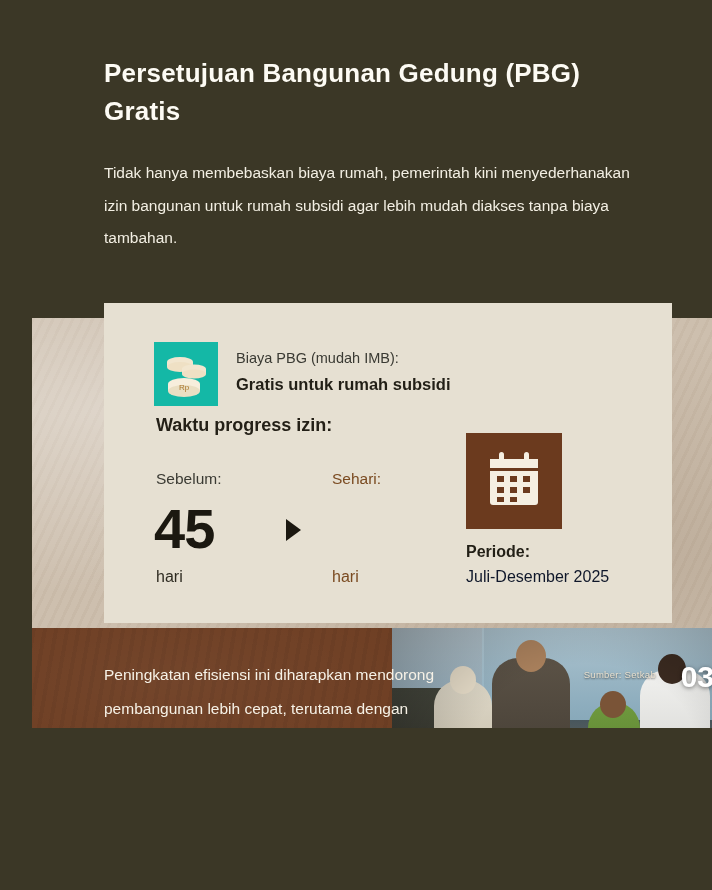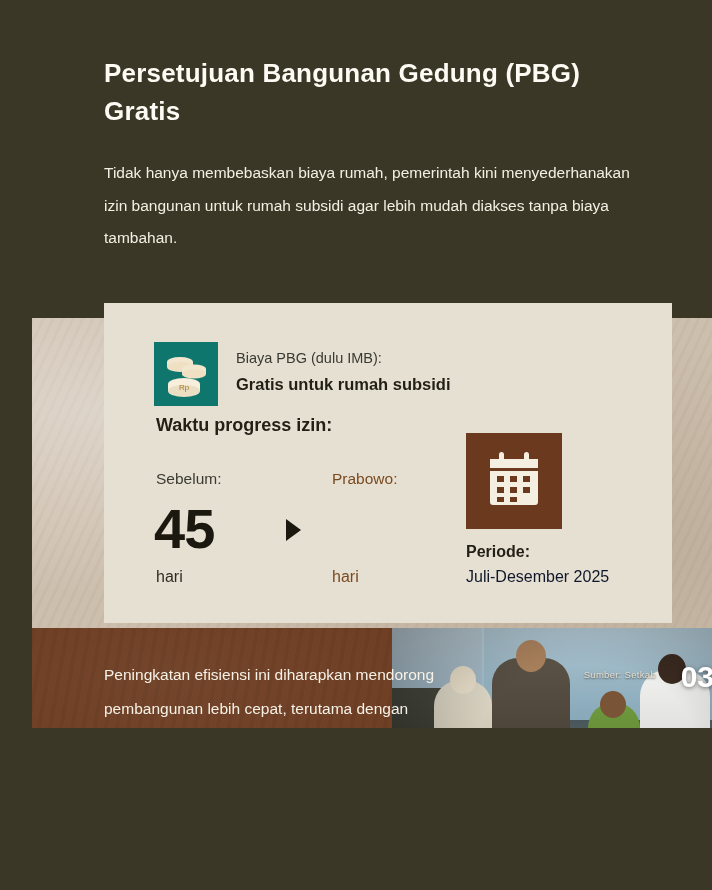--- a/index.html
+++ b/index.html
@@ -112,21 +112,21 @@
     color: #f3efe3; font-size: 15.5px; line-height: 2.1; font-weight: 400;
   }
 
   
   .card {
     position: absolute; left: 72px; top: 303px; width: 568px; height: 320px;
     background: #e6e0d2;
   }
   .coin-box {
     position: absolute; left: 50px; top: 39px; width: 64px; height: 64px;
-    background: #0f766e;
+    background: #14b8a6;
   }
   .coin-box svg { display: block; }
   .pbg-label {
     position: absolute; left: 132px; top: 47px;
     color: #3a3a33; font-size: 14.5px;
   }
   .pbg-value {
     position: absolute; left: 132px; top: 72px;
     color: #221f16; font-size: 16.5px; font-weight: bold;
   }
@@ -235,32 +235,32 @@
         <ellipse cx="40" cy="27" rx="12" ry="4.5" fill="#f2e6cf"></ellipse>
         <rect x="28" y="27" width="24" height="5" fill="#f2e6cf"></rect>
         <ellipse cx="40" cy="32" rx="12" ry="4.5" fill="#efe0c4"></ellipse>
         <ellipse cx="30" cy="42" rx="16" ry="6" fill="#f7eedc"></ellipse>
         <rect x="14" y="42" width="32" height="7" fill="#f7eedc"></rect>
         <ellipse cx="30" cy="49" rx="16" ry="6" fill="#eadfc3"></ellipse>
         <text x="30" y="48" font-size="8" text-anchor="middle" fill="#a9752c" font-family="Liberation Sans, sans-serif">Rp</text>
       </svg>
     </div>
 
-    <div class="pbg-label">Biaya PBG (dulu IMB):</div>
+    <div class="pbg-label">Biaya PBG (mudah IMB):</div>
     <div class="pbg-value">Gratis untuk rumah subsidi</div>
 
     <div class="progress-title">Waktu progress izin:</div>
 
     <div class="col-before-label">Sebelum:</div>
     <div class="col-before-num">45</div>
     <div class="col-before-unit">hari</div>
 
     <div class="arrow"></div>
 
-    <div class="col-after-label">Prabowo:</div>
+    <div class="col-after-label">Sehari:</div>
     <div class="col-after-unit">hari</div>
 
     <div class="cal-box">
       <svg width="96" height="96" viewBox="0 0 96 96" aria-hidden="true">
         <rect x="24" y="26" width="48" height="46" rx="3" fill="#f5efe2"></rect>
         <rect x="24" y="26" width="48" height="9" fill="#f5efe2"></rect>
         <rect x="24" y="35" width="48" height="3" fill="#6b3a1e"></rect>
         <rect x="33" y="19" width="5" height="12" rx="2.5" fill="#f5efe2"></rect>
         <rect x="58" y="19" width="5" height="12" rx="2.5" fill="#f5efe2"></rect>
         <g fill="#6b3a1e">

